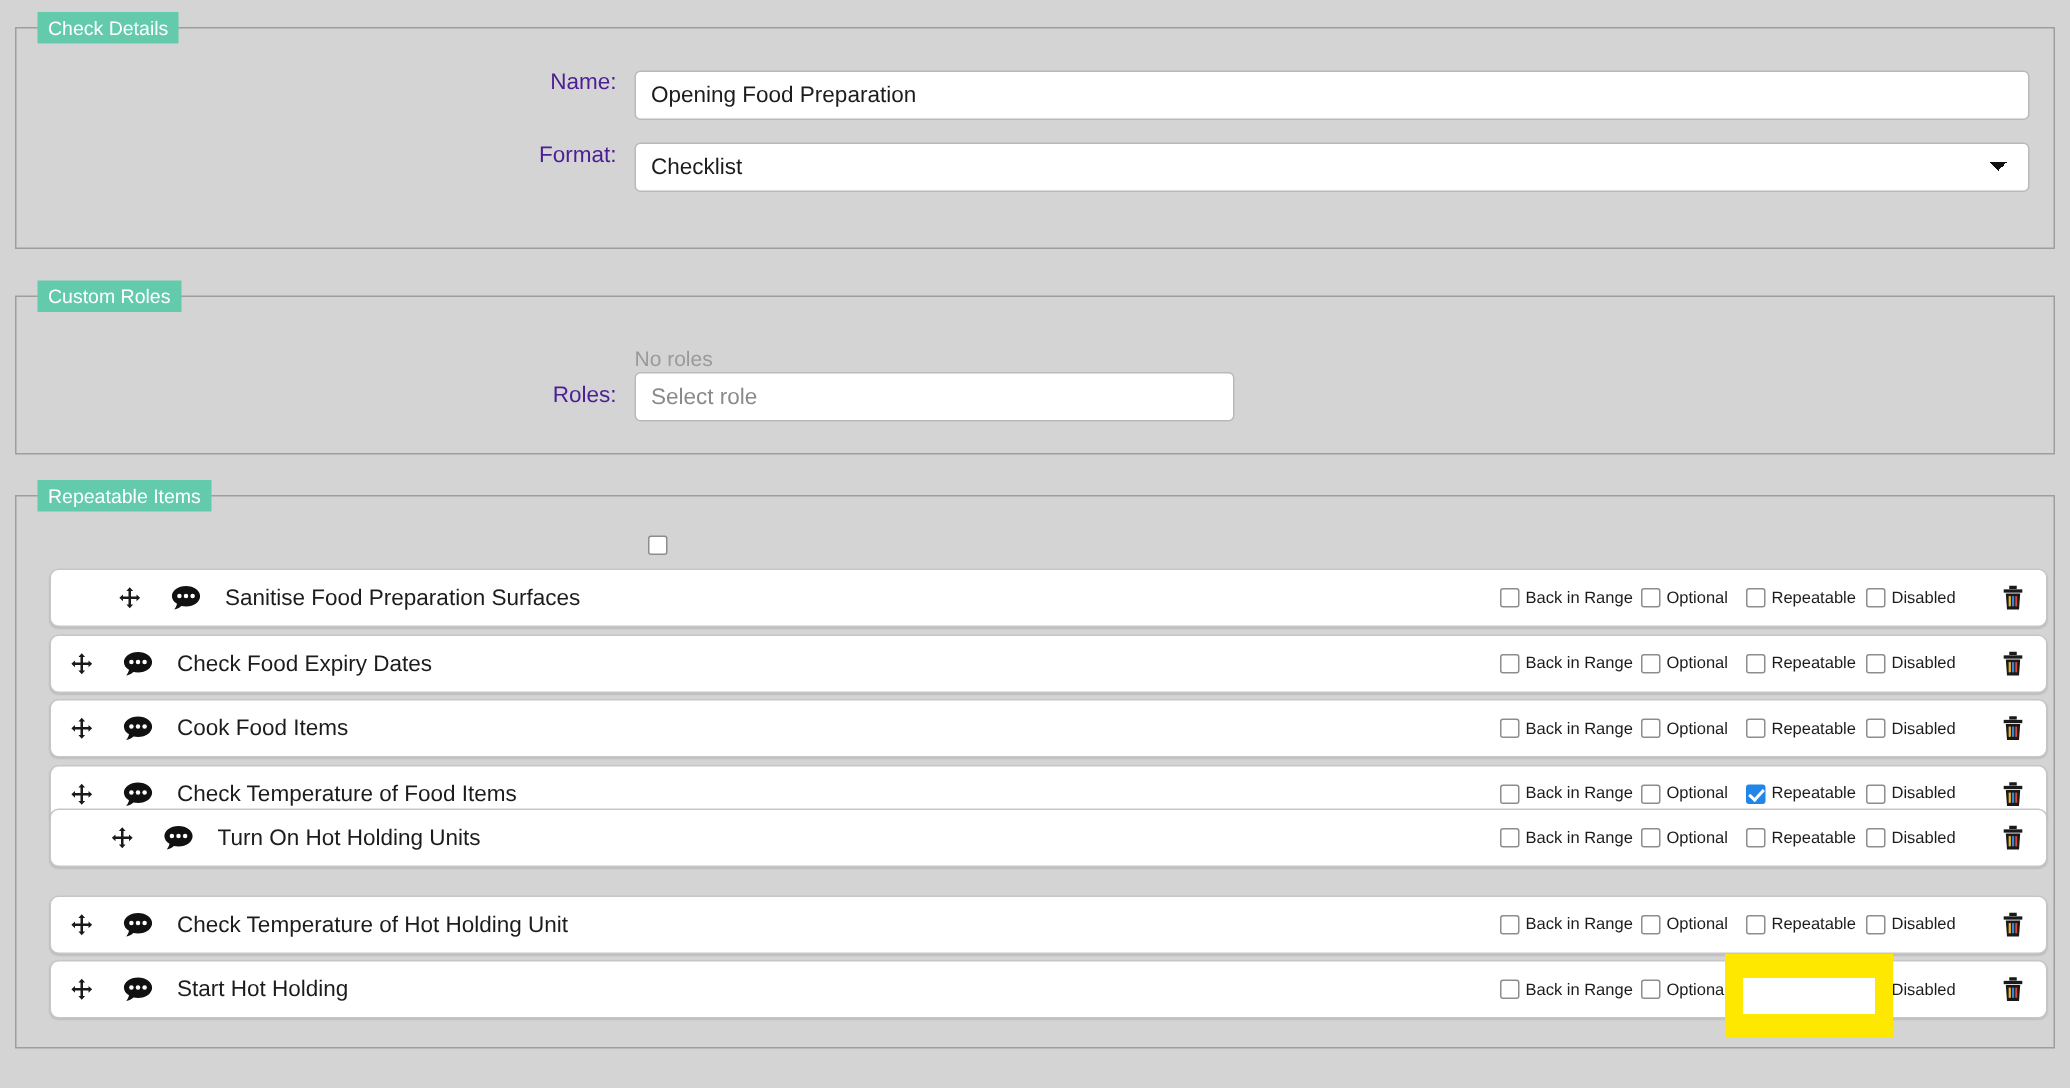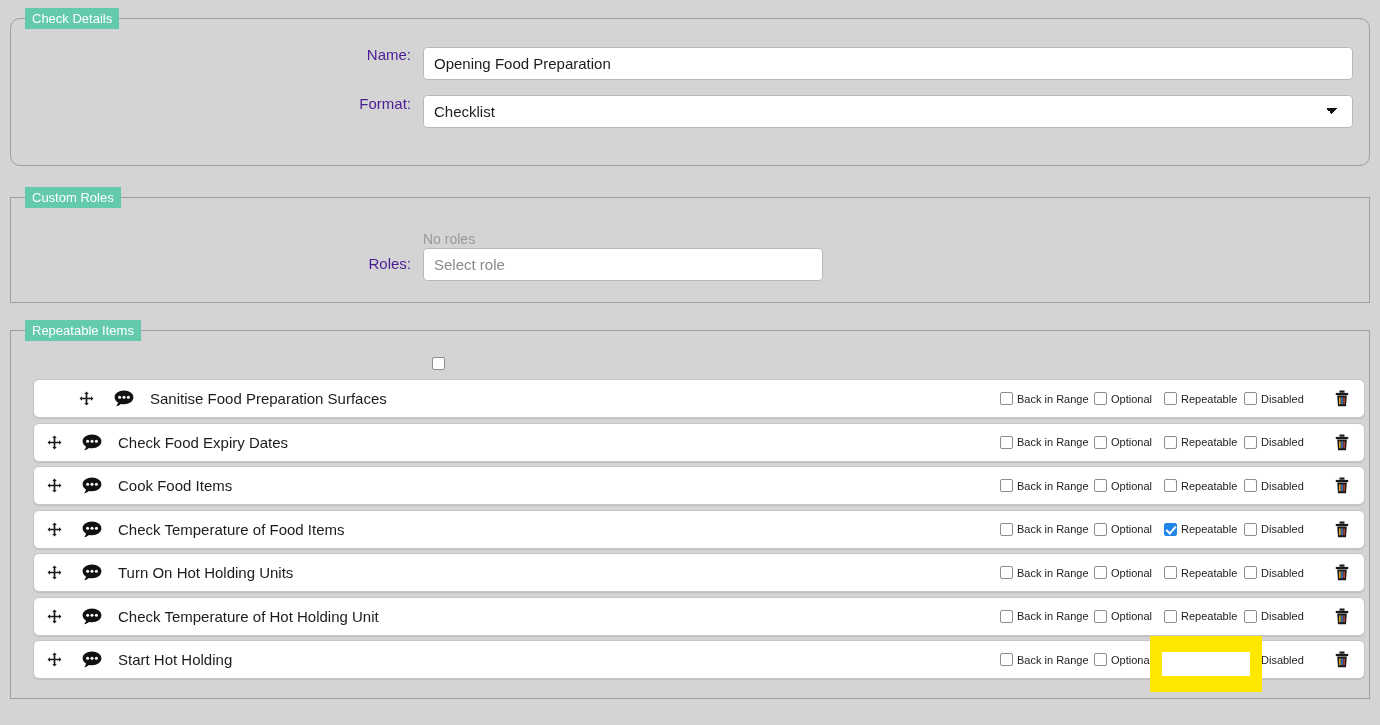--- a/index.html
+++ b/index.html
@@ -193,21 +193,21 @@
     position: absolute;
     background: #ffffff;
     pointer-events: none;
   }
 </style>
 </head>
 <body>
 
 <div id="page">
 
-  <div class="panel" style="left:10px; top:18px; width:1360px; height:148px;border-radius:10px;">
+  <div class="panel" style="left:10px; top:18px; width:1360px; height:148px;">
     <div class="panel-legend">Check Details</div>
 
     <div class="form-label" style="left:250px; top:27px; width:150px;">Name:</div>
     <input class="text-input" type="text" style="left: 412px; top: 28px; width: 930px; height: 33px;" value="Opening Food Preparation">
 
     <div class="form-label" style="left:250px; top:76px; width:150px;">Format:</div>
     <select class="text-input" style="left:412px; top:76px; width:930px; height:33px;">
       <option>Checklist</option>
     </select>
   </div>
@@ -397,21 +397,21 @@
       <svg width="14" height="17" viewBox="0 0 14 17" aria-hidden="true">
         <rect x="4.5" y="0.5" width="5" height="2.2" fill="#1a1a1a"></rect>
         <rect x="0.8" y="2.9" width="12.4" height="2.2" fill="#1a1a1a"></rect>
         <path d="M2.2 5.6 H11.8 L11.0 16.3 H3.0 Z" fill="#1a1a1a"></path>
         <rect x="4.1" y="7.4" width="1.5" height="6.8" fill="#f0b429"></rect>
         <rect x="6.3" y="7.4" width="1.5" height="6.8" fill="#3a86d8"></rect>
         <rect x="8.5" y="7.4" width="1.3" height="6.8" fill="#d94a3d"></rect>
       </svg>
     </span>
   </div>
-        <div class="item-row" style="top: 222px;">
+        <div class="item-row" style="top: 208px; padding-left: 27px;">
     <span class="drag-handle">
       <svg width="15" height="15" viewBox="0 0 16 16" aria-hidden="true">
         <path d="M8 0.6 L10.4 3.2 H8.9 V7.1 H12.8 V5.6 L15.4 8 L12.8 10.4 V8.9 H8.9 V12.8 H10.4 L8 15.4 L5.6 12.8 H7.1 V8.9 H3.2 V10.4 L0.6 8 L3.2 5.6 V7.1 H7.1 V3.2 H5.6 Z" fill="#1a1a1a"></path>
       </svg>
     </span>
     <span class="comment-icon">
       <svg width="20" height="17" viewBox="0 0 20 17" aria-hidden="true">
         <path d="M10 0.6 C4.7 0.6 0.6 3.6 0.6 7.3 C0.6 9.4 1.9 11.3 4 12.5 C3.8 13.9 3 15.3 2.1 16.3 C3.9 16.0 5.8 15.1 6.9 14.0 C7.9 14.2 8.9 14.3 10 14.3 C15.3 14.3 19.4 11.2 19.4 7.3 C19.4 3.6 15.3 0.6 10 0.6 Z" fill="#111111"></path>
         <circle cx="5.6" cy="7.3" r="1.5" fill="#ffffff"></circle>
         <circle cx="10" cy="7.3" r="1.5" fill="#ffffff"></circle>

